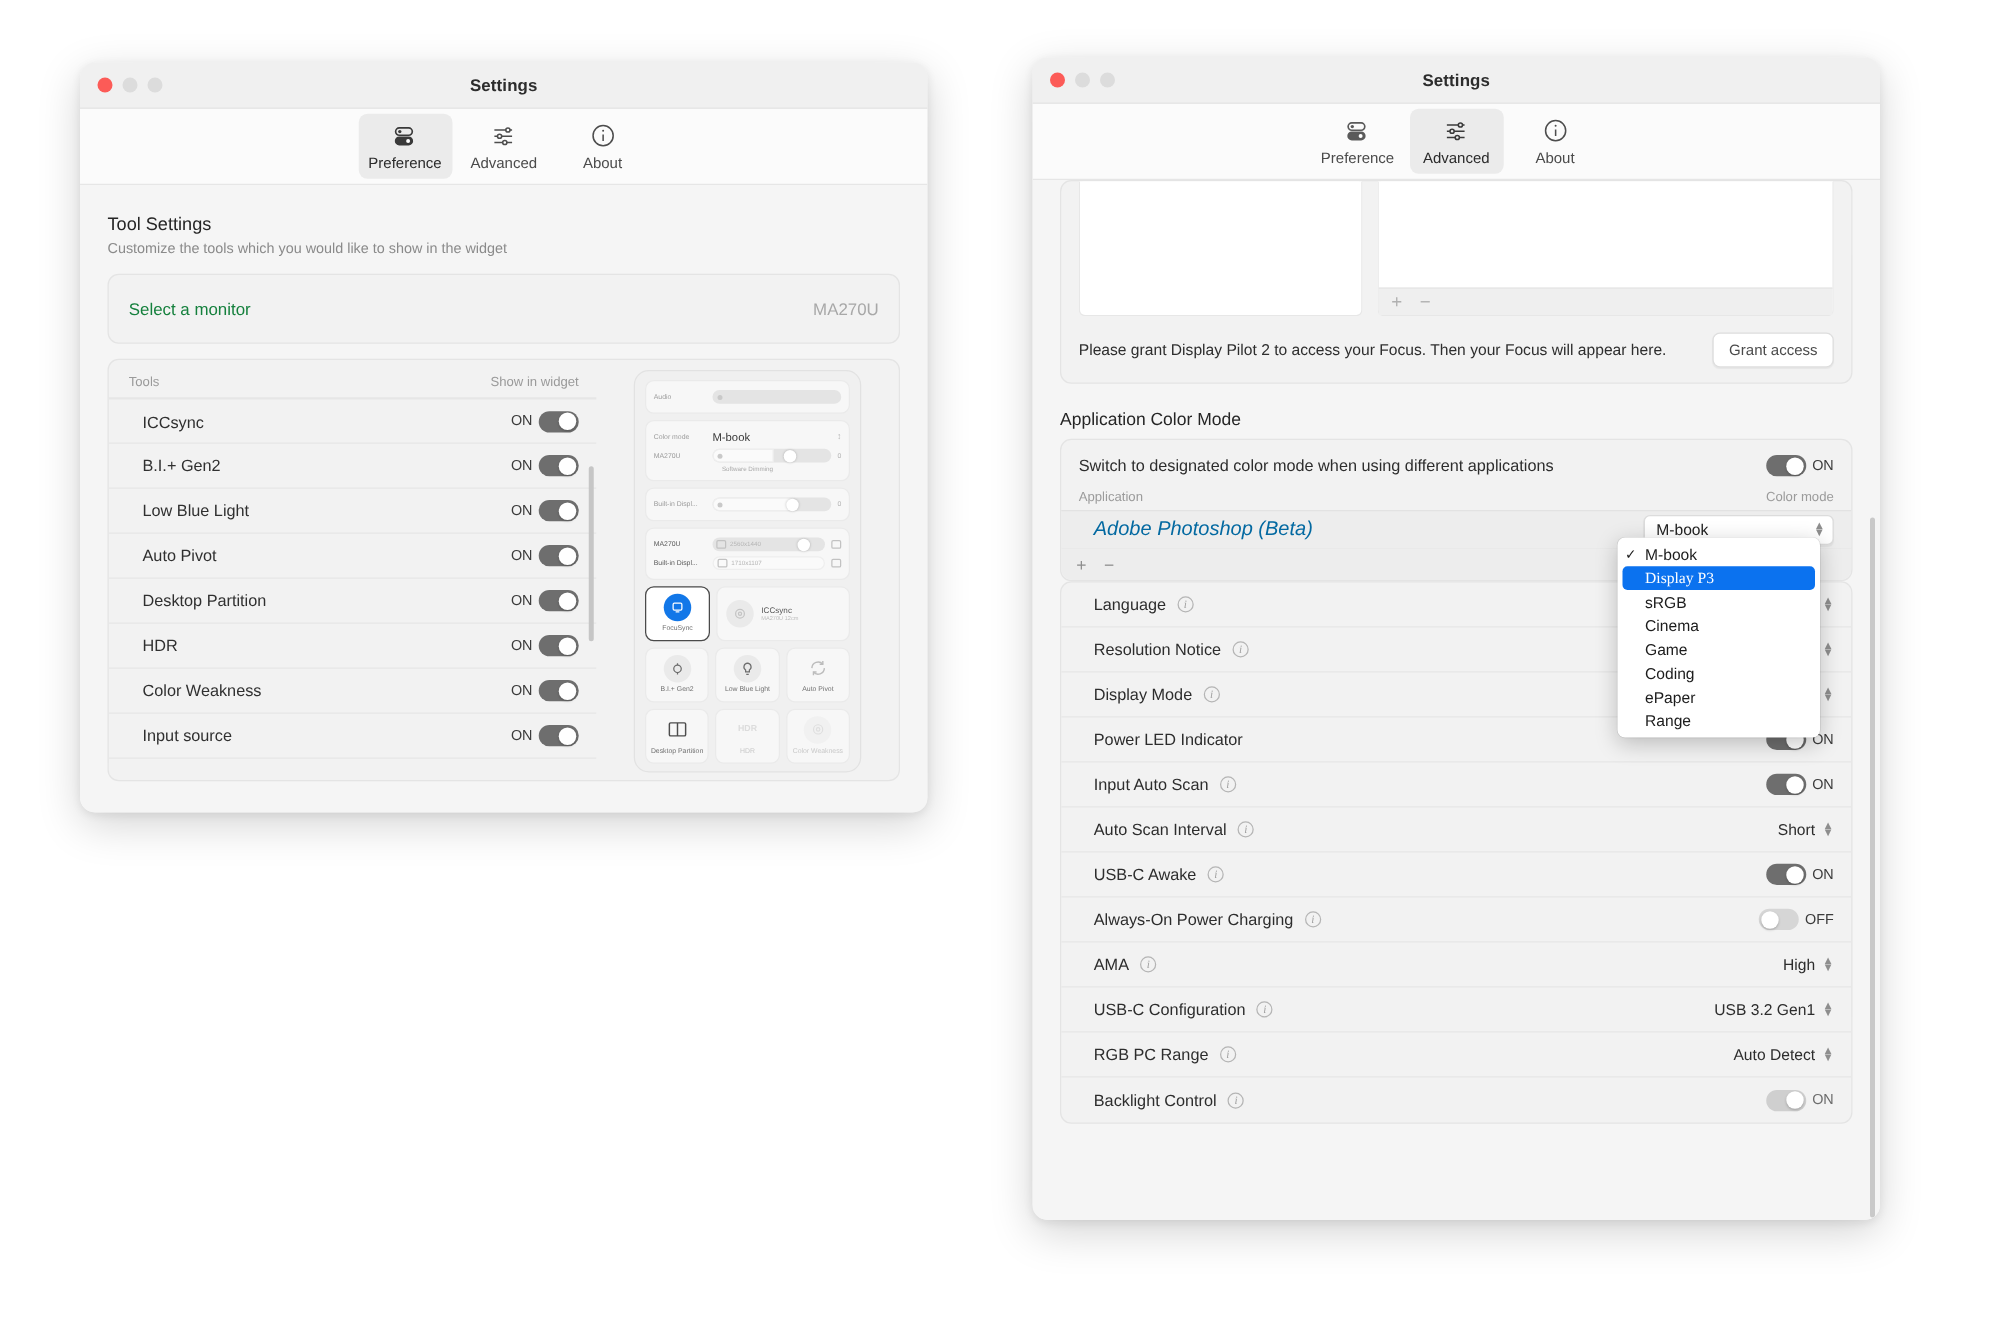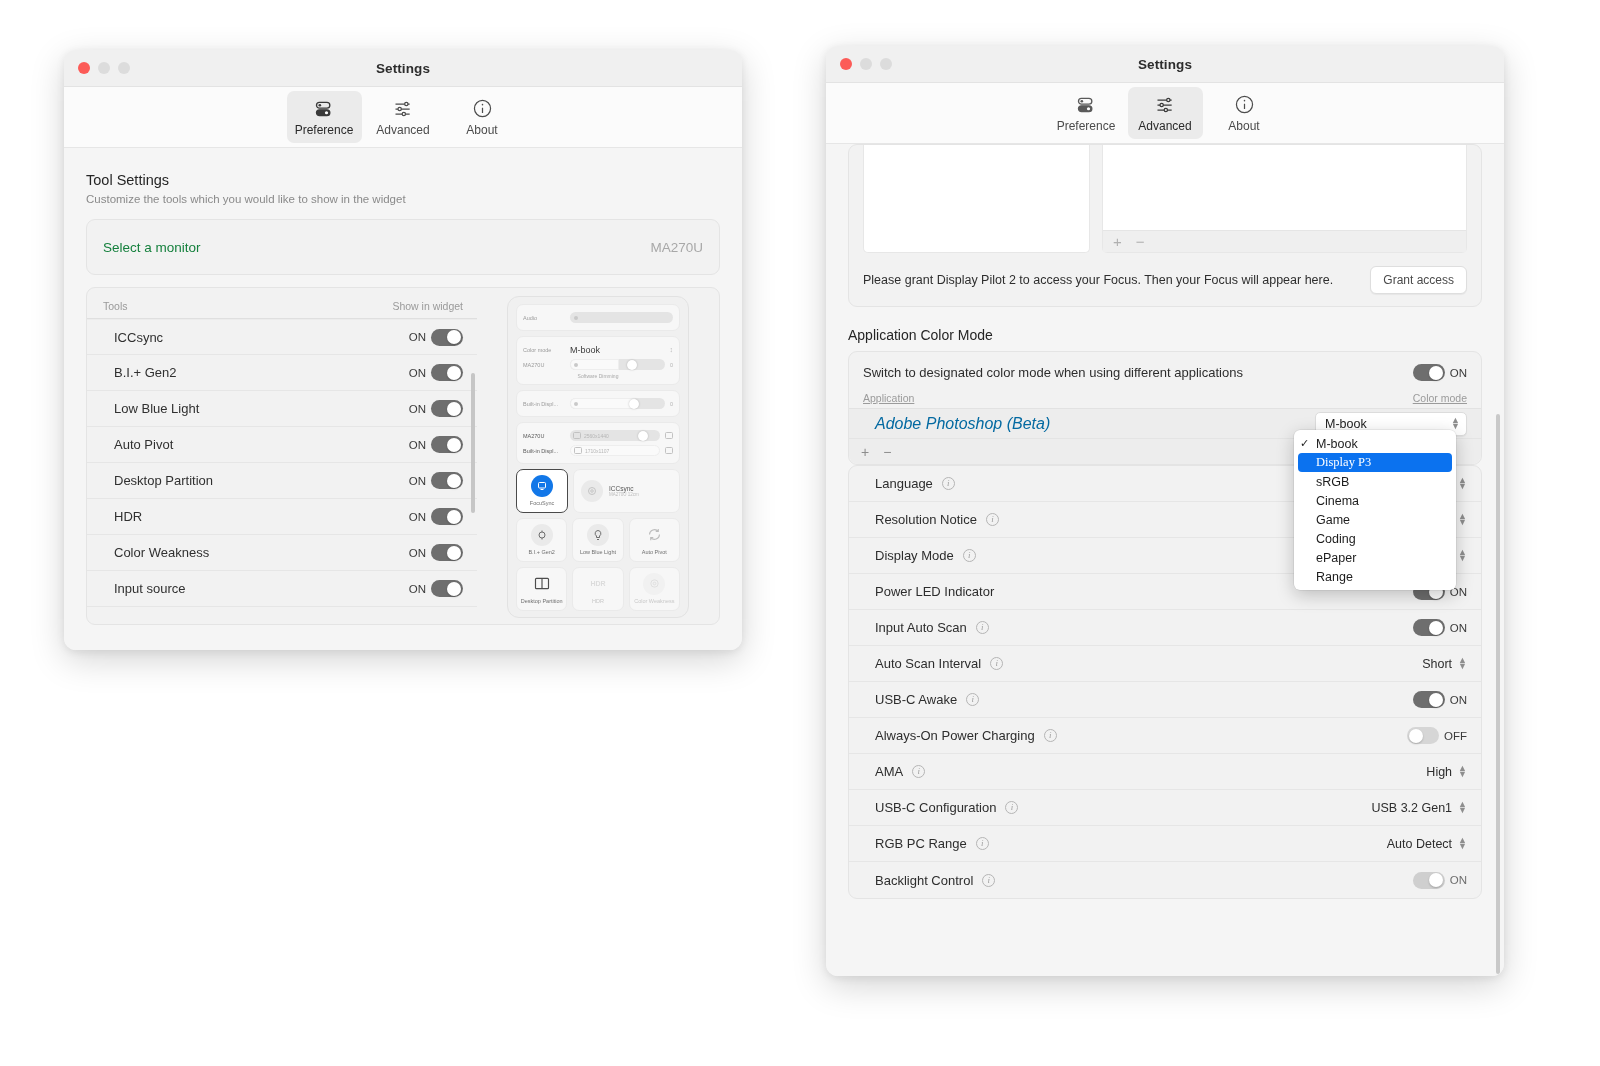--- a/index.html
+++ b/index.html
@@ -206,21 +206,21 @@
 
   .sec-h { font-size: 14px; color: #252525; margin: 20px 0 8px 0; }
 
   .acm-panel {
     background: #f2f2f2; border: 1px solid #e4e4e4; border-radius: 9px;
     padding: 12px 14px 0 14px;
   }
   .acm-top { display: flex; align-items: center; justify-content: space-between; }
   .acm-top .t { font-size: 13px; color: #2d2d2d; }
   .acm-head { display: flex; justify-content: space-between; margin-top: 11px; padding-bottom: 4px;}
-  .acm-head span { font-size: 10.5px; color: #9b9b9b; text-decoration: underline; }
+  .acm-head span { font-size: 10.5px; color: #9b9b9b; }
   .acm-row {
     height: 30px; background: #ededed; display: flex; align-items: center; justify-content: space-between;
     margin: 0 -14px; padding: 0 14px 0 26px; border-top: 1px solid #e2e2e2;
   }
   .acm-row .app { font-size: 16px; color: #0369a1; font-style: italic; }
   .acm-foot {
     height: 26px; background: #ededed; margin: 0 -14px; padding-left: 12px;
     display: flex; align-items: center; gap: 14px;
     font-size: 14px; color: #8d8d8d; line-height: 1;
     border-top: 1px solid #e4e4e4;

